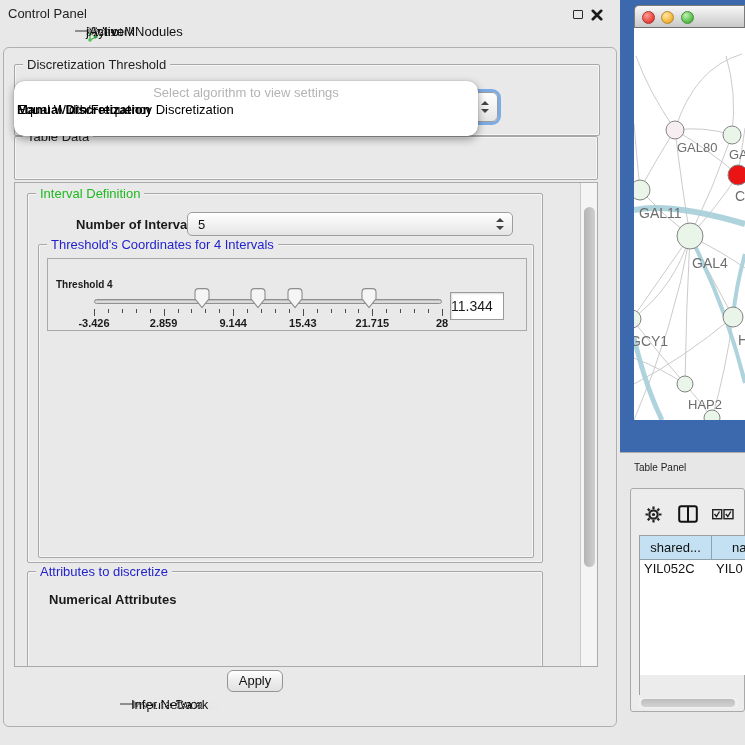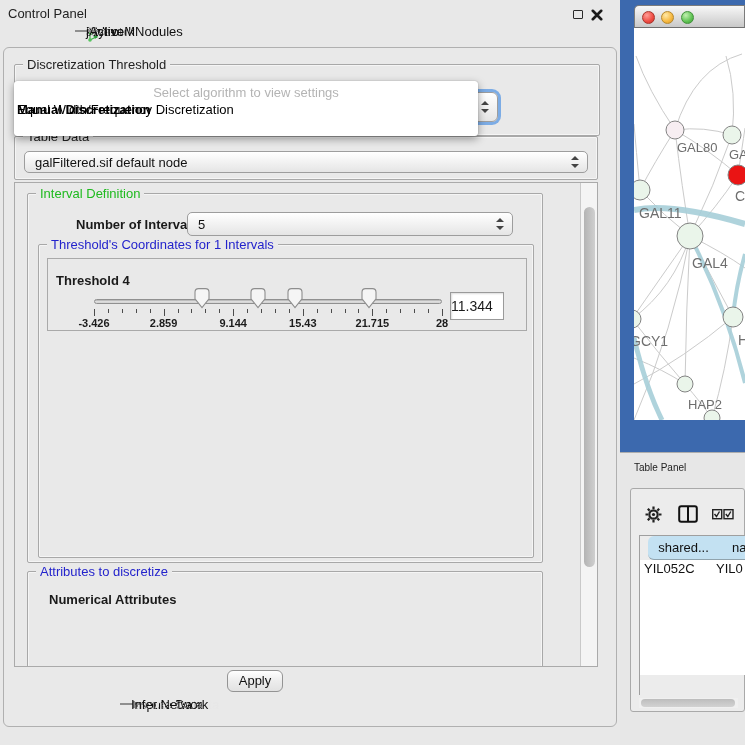--- a/index.html
+++ b/index.html
@@ -36,41 +36,41 @@
   .alg-group{left:14px;top:64px;width:586px;height:72px;}
   .combo{background:linear-gradient(#ffffff,#f2f2f2 50%,#e5e5e5);border:1px solid #9d9d9d;border-radius:5px;
          font-size:13px;color:#111;}
   .combo .ctext{left:10px;top:50%;transform:translateY(-50%);white-space:nowrap;}
   .stepper{right:8px;top:50%;transform:translateY(-50%);width:8px;height:12px;}
   .stepper i{position:absolute;left:0;width:0;height:0;border-left:4px solid transparent;border-right:4px solid transparent;}
   .stepper .up{top:0;border-bottom:4.5px solid #444;}
   .stepper .down{bottom:0;border-top:4.5px solid #444;}
   .alg-combo{left:24px;top:92px;width:474px;height:30px;border-radius:6px;z-index:4;
              box-shadow:0 0 0 3px rgba(96,156,227,.8);}
-  .popup{left:14px;top:81px;width:464px;height:55px;background:#fff;border-radius:3px;z-index:10;
+  .popup{left:14px;top:81px;width:464px;height:55px;background:#fff;border-radius:10px;z-index:10;
          box-shadow:0 3px 9px rgba(0,0,0,.38),0 0 1px rgba(0,0,0,.4);}
   .popup-placeholder{left:0;top:4px;width:100%;text-align:center;color:#b4b4b4;font-size:13px;}
   .popup-opt{position:static;display:block;padding:0 0 0 3px;font-size:13px;line-height:16px;color:#000;}
   .popup-opt.first{font-weight:bold;}
   #popup-options{left:0;top:21px;width:100%;}
 
   .td-group{left:14px;top:136px;width:584px;height:44px;}
   .td-combo{left:24px;top:151px;width:564px;height:22px;}
 
   .scrollpane{left:14px;top:182px;width:584px;height:485px;border:1px solid #aaa;background:#e9e9e9;overflow:hidden;}
   .pane-vsb{left:565px;top:0;width:18px;height:483px;background:#f4f4f4;border-left:1px solid #c9c9c9;}
   .vsb-thumb{left:3px;width:11px;border-radius:6px;background:linear-gradient(90deg,#b4b4b4,#cfcfcf);}
 
   .interval-group{left:12px;top:10px;width:516px;height:370px;}
   .noi-label{left:48px;top:23px;font-weight:bold;font-size:13px;}
   .noi-combo{left:159px;top:18px;width:326px;height:24px;}
   .thr-group{left:10px;top:50px;width:496px;height:314px;}
   #threshold-rows{left:8px;top:14px;width:480px;}
   .thr-row{position:relative;width:480px;height:73px;border:1px solid #a9a9a9;margin-top:-1px;background:#e9e9e9;}
-  .thr-label{left:8px;top:14px;font-weight:bold;font-size:13px;}
+  .thr-label{left:8px;top:20px;font-weight:bold;font-size:10px;}
   .thr-track{left:46px;top:40px;width:348px;height:5px;border-radius:3px;border:1px solid #909090;
              background:linear-gradient(#adadad,#e2e2e2 55%,#d0d0d0);}
   .thr-thumb{top:28px;width:18px;height:22px;z-index:2;}
   .tick{top:50px;width:1px;background:#4c4c4c;}
   .tick.minor{height:4px;}
   .tick.major{height:7px;}
   .tick-label{top:58px;transform:translateX(-50%);font-size:11px;font-weight:bold;color:#1c1c1c;white-space:nowrap;}
   .thr-value{left:402px;top:33px;width:54px;height:28px;background:#fff;border:1px solid #9a9a9a;
              box-shadow:inset 1px 1px 2px rgba(0,0,0,.14);font-size:14px;line-height:26px;text-align:right;padding-right:16px;}
 
@@ -167,41 +167,34 @@
       <div class="popup-placeholder">Select algorithm to view settings</div>
       <div id="popup-options">
           <div class="popup-opt first">Manual Discretization</div>
           <div class="popup-opt">Equal Width/Frequency Discretization</div>
         </div>
     </div>
 
     <div class="group td-group">
       <span class="group-label lbl-dark">Table Data</span>
     </div>
-    <div class="combo td-combo">
-      <span class="ctext">galFiltered.sif default node</span>
-      <span class="stepper">
-          <i class="up"></i>
-          <i class="down"></i>
-        </span>
-    </div>
 
     <div class="scrollpane">
       <div class="group interval-group">
         <span class="group-label lbl-green">Interval Definition</span>
         <span class="noi-label">Number of Intervals</span>
         <div class="combo noi-combo">
           <span class="ctext">5</span>
           <span class="stepper">
               <i class="up"></i>
               <i class="down"></i>
             </span>
         </div>
         <div class="group thr-group">
-          <span class="group-label lbl-blue">Threshold's Coordinates for 1 Intervals</span>
+          <span class="group-label lbl-blue">Threshold's Coordinates for 4 Intervals</span>
           <div id="threshold-rows">
               <div class="thr-row">
                 <div class="thr-label">Threshold 1</div>
                 <div class="thr-track"></div>
                 <div class="thr-thumb" style="left: 237.796px;">
                   <svg width="18" height="22" viewBox="0 0 18 22">
                     <path d="M2 5.2 Q2 1.6 5.6 1.6 L12.4 1.6 Q16 1.6 16 5.2 L16 11.8 L9 20.6 L2 11.8 Z" fill="#f5f5f5" stroke="#8d8d8d" stroke-width="1.1"></path>
                   </svg>
                 </div>
                 <div class="tick major" style="left: 46px;"></div>
@@ -468,21 +461,21 @@
       <span class="tb-icon" style="left:81px;top:20px;">
           <svg width="22" height="11" viewBox="0 0 22 11">
             <g fill="none" stroke="#222" stroke-width="1.4">
               <rect x="0.7" y="0.7" width="9" height="9"></rect>
               <rect x="12" y="0.7" width="9" height="9"></rect>
               <path d="M2.5 5 l2 2.5 3-5M13.8 5 l2 2.5 3-5"></path>
             </g>
           </svg>
         </span>
       <div class="tp-table">
-        <div class="th-cell" style="left:8px;width:72px;text-align:center;border-radius:6px;">shared...</div>
+        <div class="th-cell" style="left:0;width:72px;text-align:center;">shared...</div>
         <div class="th-cell" style="left:72px;width:35px;padding-left:20px;">na</div>
         <div class="tp-rows" id="tp-rows">
             <div class="tp-row">
               <span class="tp-cell" style="left: 4px;">YDL19...</span>
               <span class="tp-cell" style="left: 76px;">YDL1</span>
             </div>
             <div class="tp-row">
               <span class="tp-cell" style="left: 4px;">YDR27...</span>
               <span class="tp-cell" style="left: 76px;">YDR2</span>
             </div>

